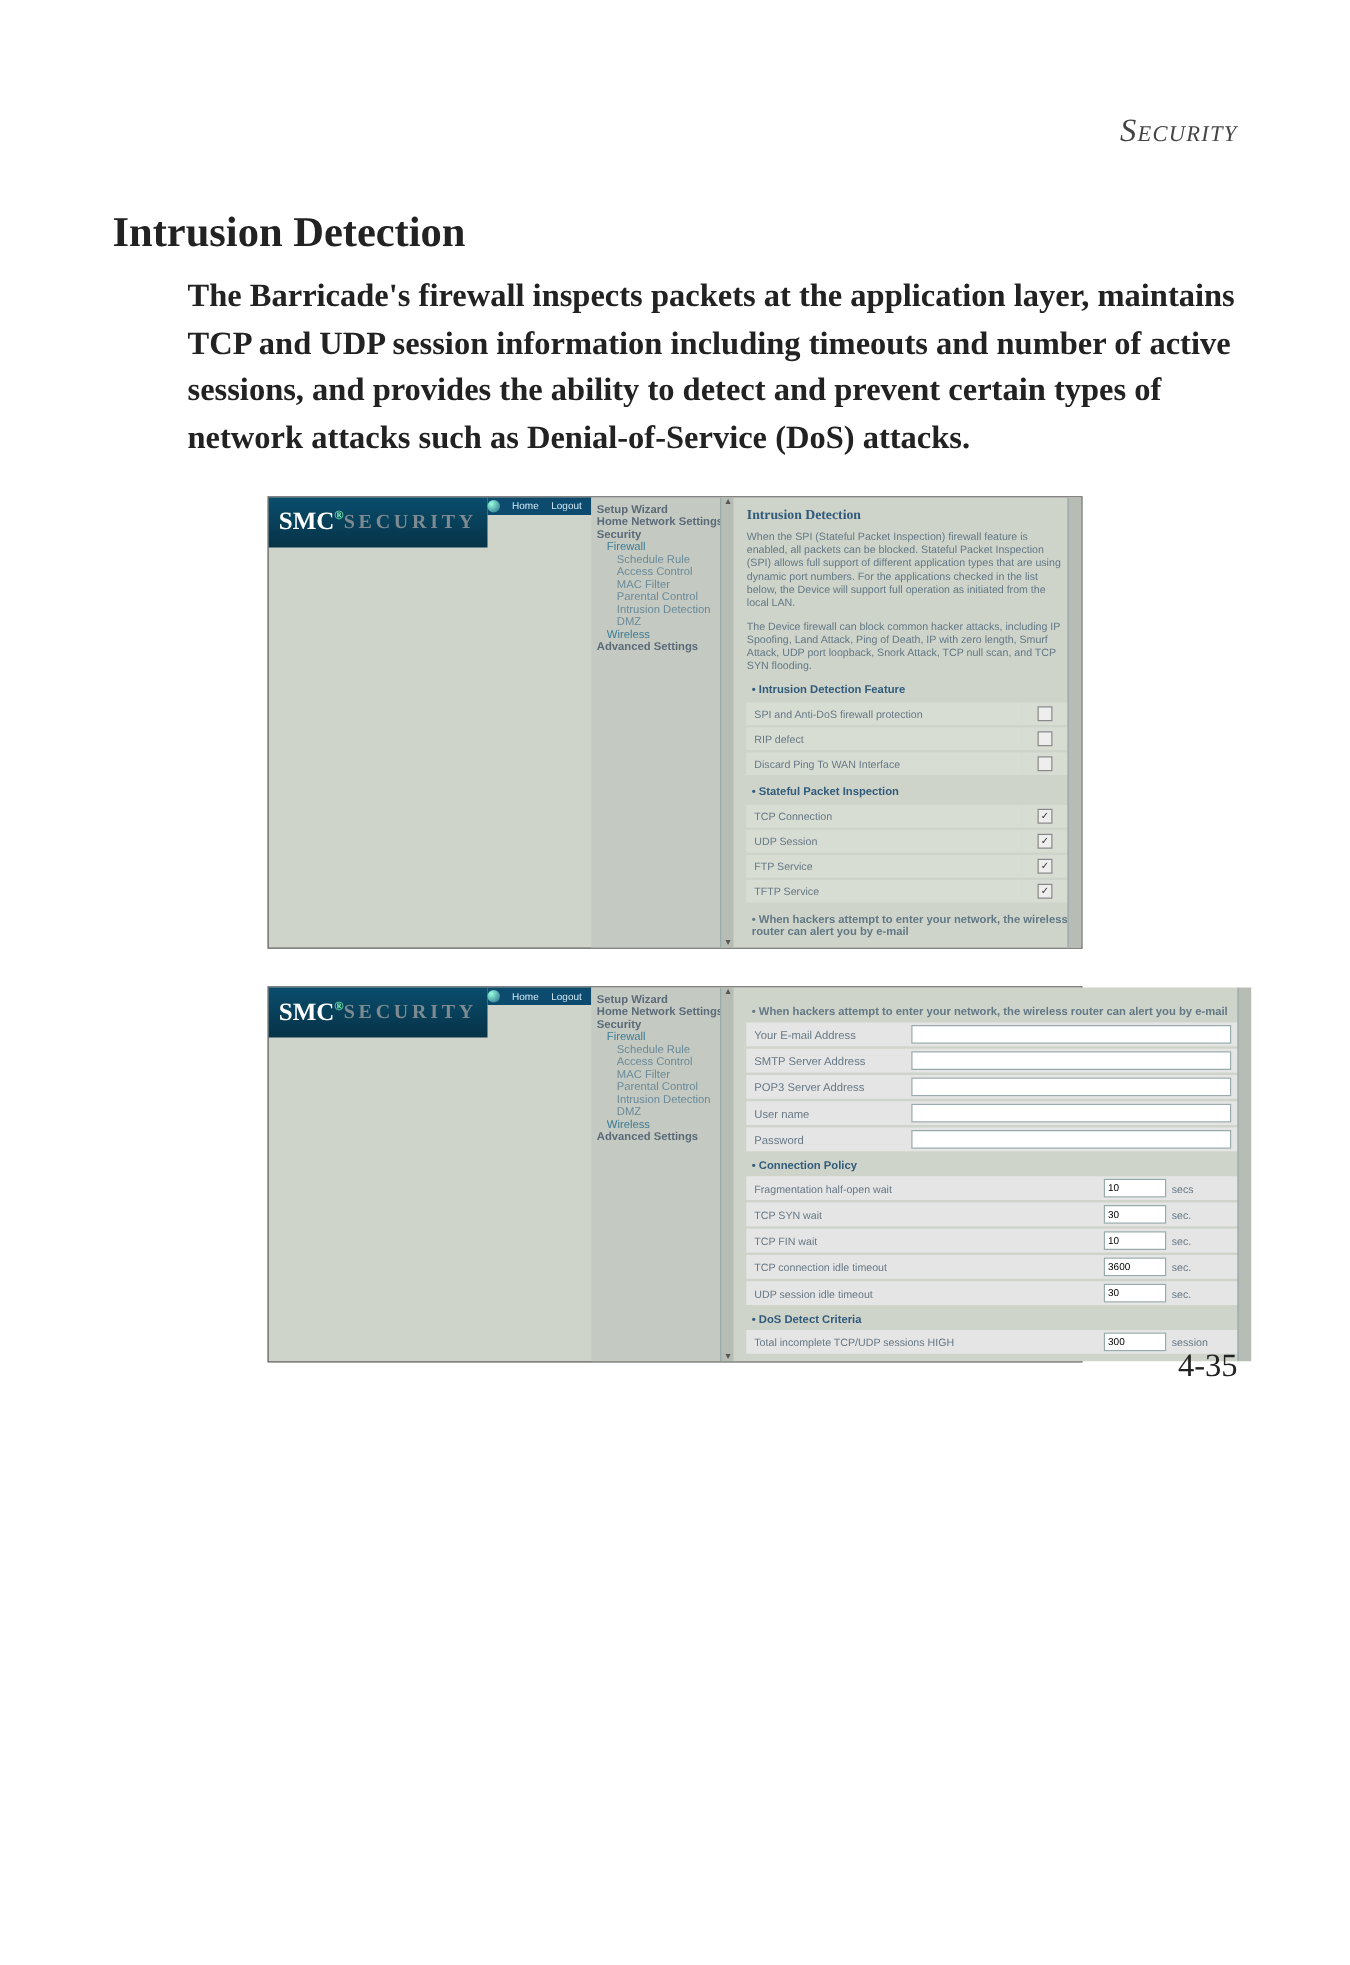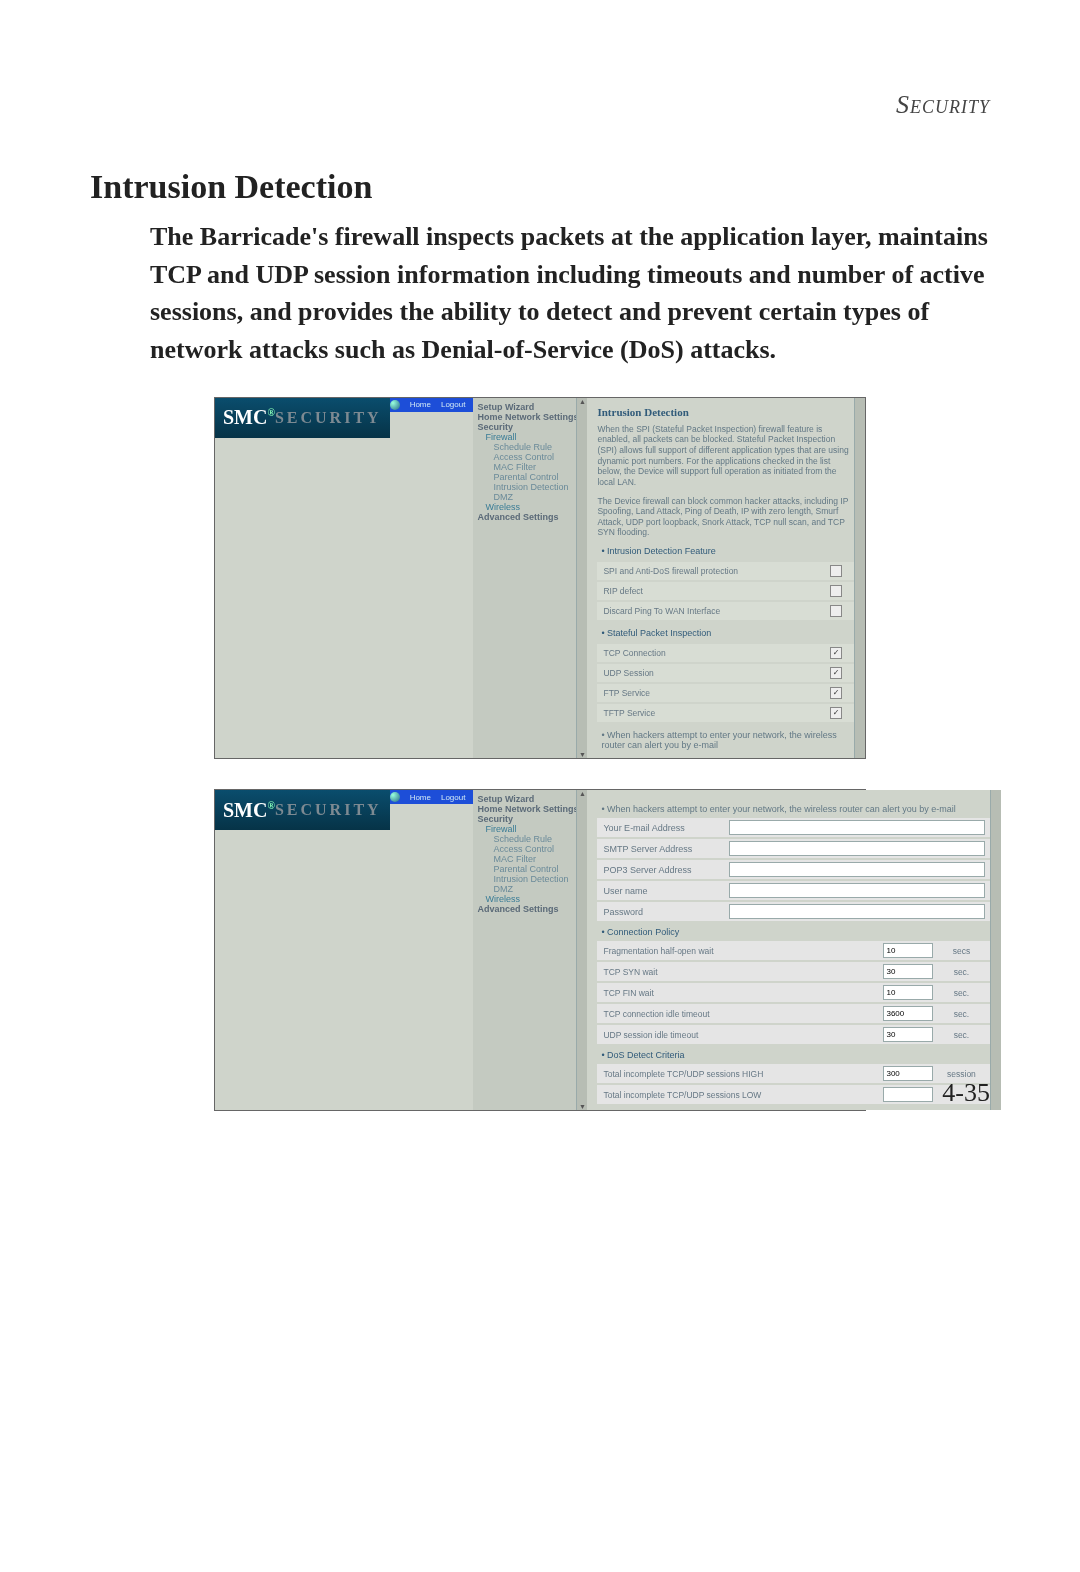--- a/index.html
+++ b/index.html
@@ -8,49 +8,49 @@
   .h2{font-size:34px;font-weight:bold;margin:0 0 12px 0;}
   .body-text{font-size:26px;line-height:1.45;margin:0 0 28px 60px;font-weight:bold;}
   .pgno{position:absolute;bottom:60px;right:90px;font-size:26px;}
 
   
   .shot{width:650px;margin:0 auto 30px auto;border:1px solid #666;font-family:Verdana,Arial,sans-serif;font-size:9px;color:#5b6a78;background:#cfd4cb;display:flex;flex-direction:row;}
   .shot .brandbar{height:40px;background:linear-gradient(#0a4d6d,#063347);display:flex;align-items:center;justify-content:space-between;padding:0 8px;color:#cfe;}
   .brandbar .logo{font:bold 20px Georgia;color:#fff;}
   .brandbar .logo sup{font-size:10px;color:#8fb;}
   .brandbar .sec{font:bold 16px Verdana;color:#7d8a92;letter-spacing:3px;}
-  .topstrip{height:14px;background:#1d4ed8;display:flex;justify-content:flex-end;align-items:center;gap:10px;padding-right:8px;color:#d0e8f5;font-size:8px;}
+  .topstrip{height:14px;background:#0c4a6e;display:flex;justify-content:flex-end;align-items:center;gap:10px;padding-right:8px;color:#d0e8f5;font-size:8px;}
   .topstrip .globe{width:10px;height:10px;border-radius:50%;background:radial-gradient(circle at 30% 30%,#9fd,#268);}
   .shot-body{flex:1;display:flex;min-height:0;}
   .sidebar{width:106px;background:#c4cac1;padding:4px 4px 0 4px;display:flex;flex-direction:column;gap:0;font-size:9px;overflow:hidden;position:relative;}
   .sidebar .grp{color:#5b6a78;font-weight:bold;}
   .sidebar .itm{color:#3a7c96;padding-left:8px;}  
   .sidebar .sub{color:#6a8a99;padding-left:16px;}
   .sidebar .vscroll{position:absolute;right:0;top:0;bottom:0;width:10px;background:#b7bdb4;border-left:1px solid #9aa;}
   .sidebar .vscroll::before{content:"▲";position:absolute;top:0;left:0;right:0;text-align:center;font-size:7px;color:#555;}
   .sidebar .vscroll::after{content:"▼";position:absolute;bottom:0;left:0;right:0;text-align:center;font-size:7px;color:#555;}
   .hscroll{height:10px;background:#b7bdb4;border-top:1px solid #9aa;}
   .content{flex:1;background:#cfd4cb;padding:8px 10px 4px 10px;overflow:hidden;position:relative;}
   .content .vscroll2{position:absolute;right:0;top:0;bottom:0;width:10px;background:#b7bdb4;border-left:1px solid #9aa;}
   .content h3{color:#315b7a;font:bold 11px Verdana;margin:0 0 6px 0;}
   .para{color:#627885;font-size:8.5px;line-height:1.25;margin-bottom:8px;}
-  .bullet{color:#315b7a;font-size:9px;margin:6px 0 4px 4px;}
+  .bullet{color:#315b7a;font-size:9px;margin:6px 0 4px 4px;font-weight:bold;}
   .bullet::before{content:"• ";}
   table.tbl{width:100%;border-collapse:separate;border-spacing:0 2px;font-size:8.5px;}
   table.tbl td{background:#d8ddd4;padding:3px 6px;color:#667885;}
   table.tbl td.ck{width:26px;text-align:center;background:#d8ddd4;}
   .ckbox{display:inline-block;width:10px;height:10px;border:1px solid #888;background:#eee;vertical-align:middle;}
   .ckbox.on::after{content:"✓";font-size:8px;color:#333;display:block;line-height:9px;}
   .frow{display:flex;align-items:center;background:#e5e5e5;margin-bottom:2px;padding:2px 6px;gap:6px;}
   .frow .lbl{width:120px;color:#667885;}
   .frow input{flex:0 0 250px;height:11px;border:1px solid #9aa;background:#fff;font-size:8px;}
   .crow{display:flex;align-items:center;background:#e5e5e5;margin-bottom:2px;padding:2px 6px;font-size:8.5px;color:#667885;}
   .crow .lbl2{flex:1;}
   .crow input{width:44px;height:11px;border:1px solid #9aa;background:#fff;font-size:8px;margin-right:4px;}
-  .crow .unit{width:48px;text-align:center;}
+  .crow .unit{width:48px;}
 </style>
 </head>
 <body>
 
 <div class="page">
   <div class="sec-hdr">Security</div>
   <div class="h2">Intrusion Detection</div>
   <p class="body-text">The Barricade's firewall inspects packets at the application layer, maintains TCP and UDP session information including timeouts and number of active sessions, and provides the ability to detect and prevent certain types of network attacks such as Denial-of-Service (DoS) attacks.</p>
 
   <div class="shot">
@@ -203,25 +203,20 @@
             <input value="30" style="">
             <span class="unit">sec.</span>
           </div>
 
         <div class="bullet">DoS Detect Criteria</div>
         <div class="crow">
             <span class="lbl2">Total incomplete TCP/UDP sessions HIGH</span>
             <input value="300" style="">
             <span class="unit">session</span>
           </div>
-        <div class="crow">
-            <span class="lbl2">Total incomplete TCP/UDP sessions LOW</span>
-            <input value="" style="">
-            <span class="unit"></span>
-          </div>
         <div class="vscroll2"></div>
       </div>
     </div>
     <div class="hscroll"></div>
   </div>
 
   <div class="pgno">4-35</div>
 </div>
 
 </body></html>

